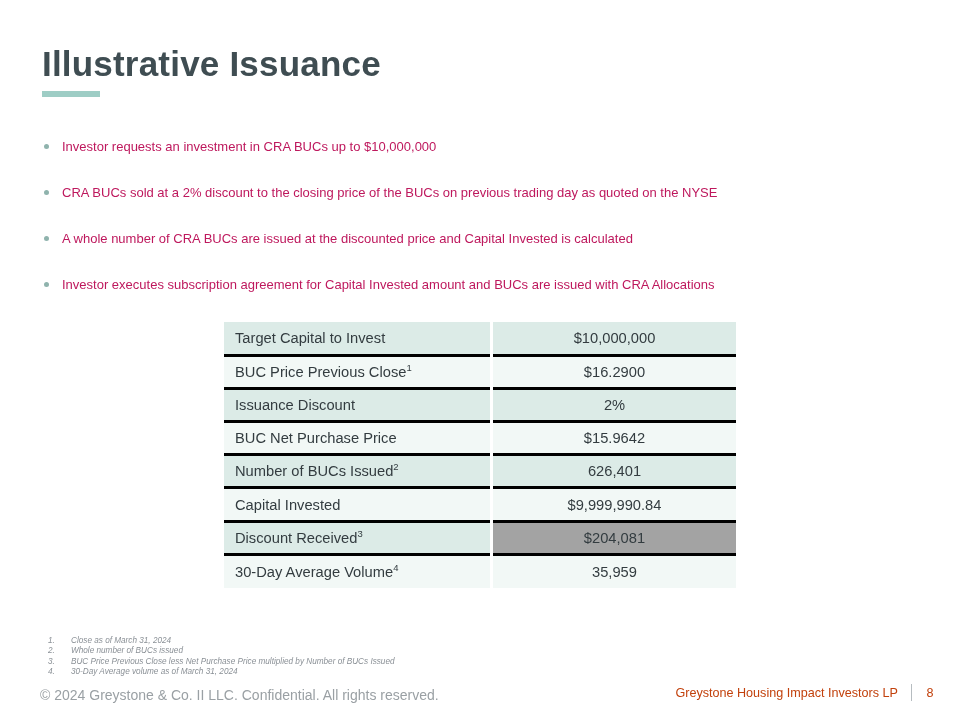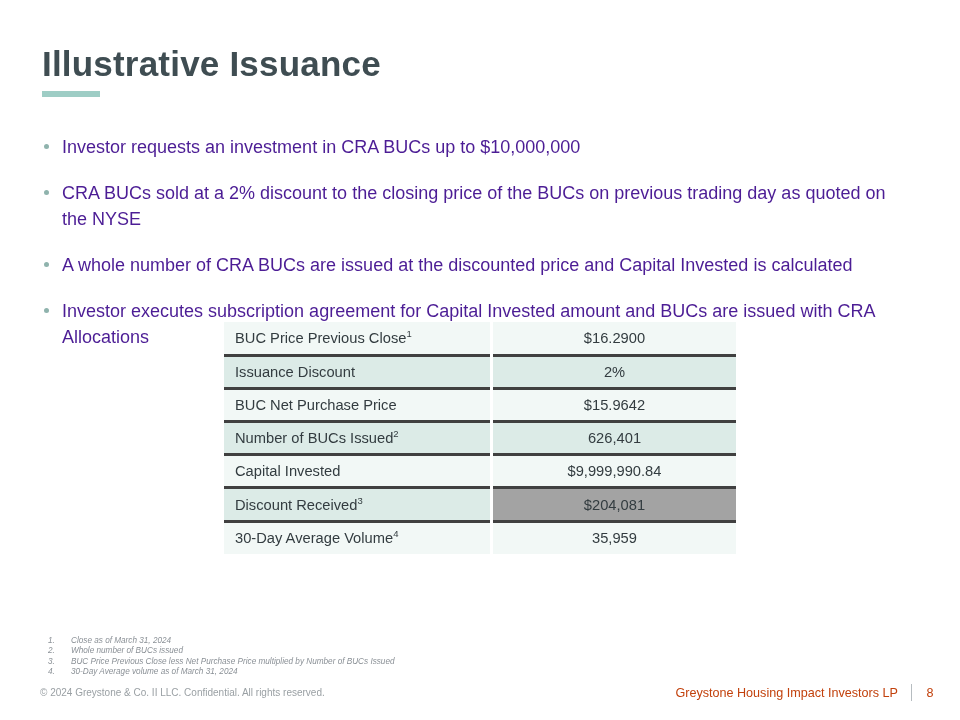--- a/index.html
+++ b/index.html
@@ -40,23 +40,23 @@
   #bullet-list {
     position: absolute;
     left: 41px;
     top: 134px;
     width: 870px;
   }
   .bullet-item {
     position: relative;
     padding-left: 21px;
     margin-bottom: 20px;
-    font-size: 18px;
+    font-size: 13px;
     line-height: 26px;
-    color: #4c1d95;
+    color: #be185d;
   }
   .bullet-marker {
     position: absolute;
     left: 3px;
     top: 10px;
     width: 5px;
     height: 5px;
     border-radius: 50%;
     background: #8fb3ad;
   }
@@ -80,21 +80,21 @@
   .row-light td { background: #f2f8f6; }
   .cell-label {
     width: 255px;
     padding-left: 11px !important;
     border-right: 3px solid #ffffff;
   }
   .cell-value {
     text-align: center;
   }
   #metrics-table tr + tr td {
-    border-top: 3px solid #404040;
+    border-top: 3px solid #000000;
   }
   sup {
     font-size: 9.5px;
     vertical-align: super;
     line-height: 0;
   }
 
   
   #footnotes {
     position: absolute;
@@ -111,21 +111,21 @@
   .footnote-num {
     width: 23px;
     flex: none;
   }
 
   
   #footer-copyright {
     position: absolute;
     left: 40px;
     top: 687px;
-    font-size: 10px;
+    font-size: 14px;
     color: #9aa0a4;
   }
   #footer-right {
     position: absolute;
     right: 25px;
     top: 684px;
     display: flex;
     align-items: center;
     font-size: 12.6px;
     color: #c2410c;
@@ -147,20 +147,24 @@
 
 <div id="bullet-list">
     <div class="bullet-item"><span class="bullet-marker"></span><span>Investor requests an investment in CRA BUCs up to $10,000,000</span></div>
     <div class="bullet-item"><span class="bullet-marker"></span><span>CRA BUCs sold at a 2% discount to the closing price of the BUCs on previous trading day as quoted on the NYSE</span></div>
     <div class="bullet-item"><span class="bullet-marker"></span><span>A whole number of CRA BUCs are issued at the discounted price and Capital Invested is calculated</span></div>
     <div class="bullet-item"><span class="bullet-marker"></span><span>Investor executes subscription agreement for Capital Invested amount and BUCs are issued with CRA Allocations</span></div>
   </div>
 
 <table id="metrics-table">
   <tbody id="metrics-table-body">
+      <tr class="row-dark">
+        <td class="cell-label" style="background: rgb(220, 235, 231);"><span>Target Capital to Invest</span></td>
+        <td class="cell-value" style="background: rgb(220, 235, 231);">$10,000,000</td>
+      </tr>
       <tr class="row-light">
         <td class="cell-label" style="background: rgb(242, 248, 246);"><span>BUC Price Previous Close</span><sup>1</sup></td>
         <td class="cell-value" style="background: rgb(242, 248, 246);">$16.2900</td>
       </tr>
       <tr class="row-dark">
         <td class="cell-label" style="background: rgb(220, 235, 231);"><span>Issuance Discount</span></td>
         <td class="cell-value" style="background: rgb(220, 235, 231);">2%</td>
       </tr>
       <tr class="row-light">
         <td class="cell-label" style="background: rgb(242, 248, 246);"><span>BUC Net Purchase Price</span></td>

